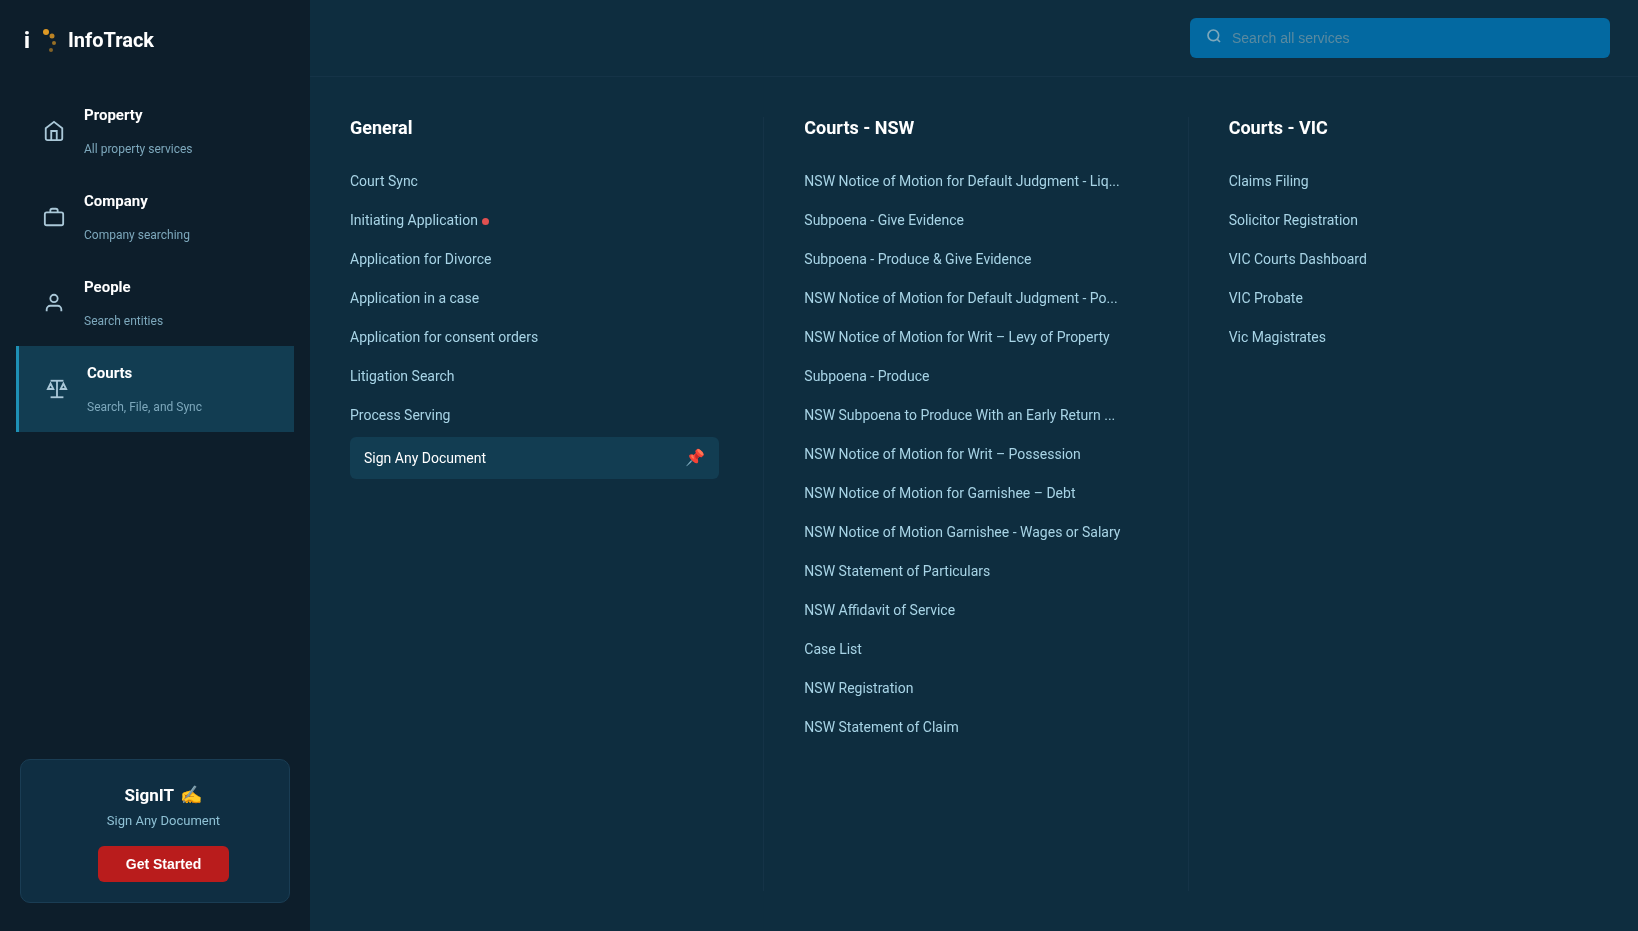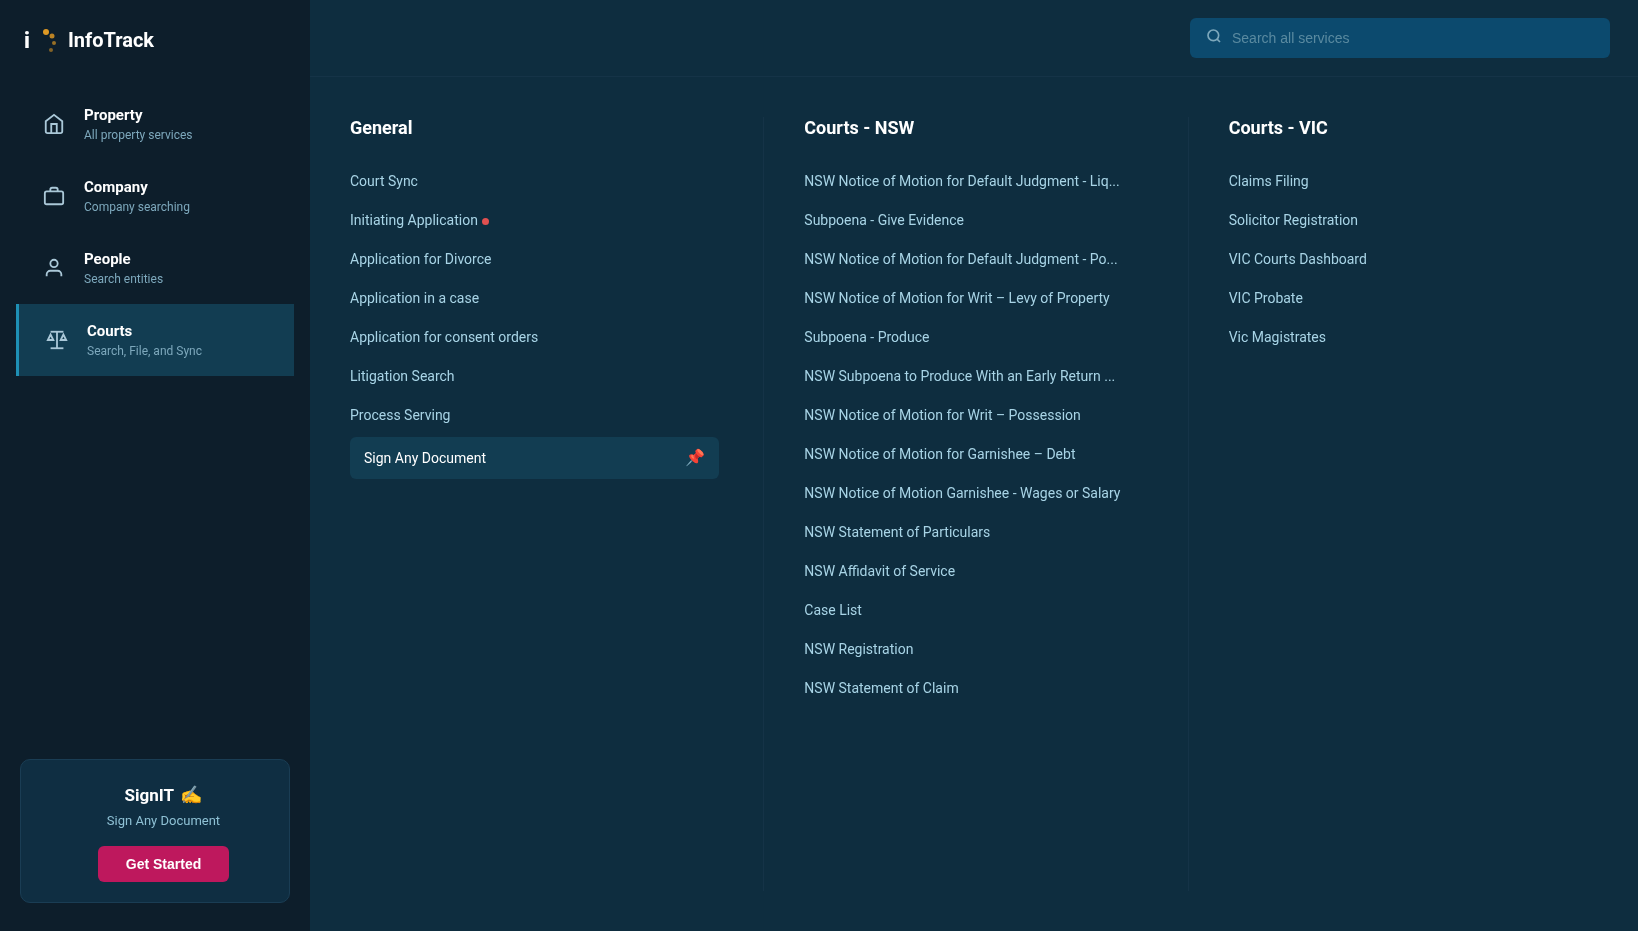--- a/index.html
+++ b/index.html
@@ -75,21 +75,21 @@
       flex-direction: column;
     }
     .nav-item-title {
       font-size: 15px;
       font-weight: 700;
       color: #fff;
     }
     .nav-item-subtitle {
       font-size: 12px;
       color: #7da8bc;
-      margin-top: 4px;
+      margin-top: 18px;
     }
 
     .sidebar-promo {
       margin: 24px 20px 28px 20px;
       background: #0f2e42;
       border-radius: 10px;
       padding: 24px 3px 20px 20px;
       text-align: center;
       border: 1px solid #1a3d54;
     }
@@ -102,21 +102,21 @@
       align-items: center;
       justify-content: center;
       gap: 6px;
     }
     .promo-subtitle {
       font-size: 13px;
       color: #8ec0d4;
       margin-bottom: 18px;
     }
     .promo-btn {
-      background: #be185d;
+      background: #b91c1c;
       color: #fff;
       border: none;
       border-radius: 6px;
       padding: 10px 28px;
       font-size: 14px;
       font-weight: 600;
       cursor: pointer;
     }
 
     
@@ -134,21 +134,21 @@
       justify-content: flex-end;
       padding: 18px 28px;
       background: #0e2d3f;
       border-bottom: 1px solid #153347;
       min-height: 70px;
     }
 
     .search-bar {
       display: flex;
       align-items: center;
-      background: #0c4a6e;
+      background: #0369a1;
       border-radius: 6px;
       padding: 10px 16px;
       gap: 10px;
       width: 420px;
     }
     .search-icon {
       color: #7da8bc;
       font-size: 16px;
     }
     .search-input {
@@ -340,20 +340,21 @@
             <span class="pin-icon">📌</span>
           </div>
         </div>
     </div>
 
     <div class="menu-column">
       <div class="col-header">Courts - NSW</div>
       <div id="nsw-links">
           <a class="menu-link" href="#">NSW Notice of Motion for Default Judgment - Liq...</a>
           <a class="menu-link" href="#">Subpoena - Give Evidence</a>
+          <a class="menu-link" href="#">Subpoena - Produce &amp; Give Evidence</a>
           <a class="menu-link" href="#">NSW Notice of Motion for Default Judgment - Po...</a>
           <a class="menu-link" href="#">NSW Notice of Motion for Writ – Levy of Property</a>
           <a class="menu-link" href="#">Subpoena - Produce</a>
           <a class="menu-link" href="#">NSW Subpoena to Produce With an Early Return ...</a>
           <a class="menu-link" href="#">NSW Notice of Motion for Writ – Possession</a>
           <a class="menu-link" href="#">NSW Notice of Motion for Garnishee – Debt</a>
           <a class="menu-link" href="#">NSW Notice of Motion Garnishee - Wages or Salary</a>
           <a class="menu-link" href="#">NSW Statement of Particulars</a>
           <a class="menu-link" href="#">NSW Affidavit of Service</a>
           <a class="menu-link" href="#">Case List</a>

